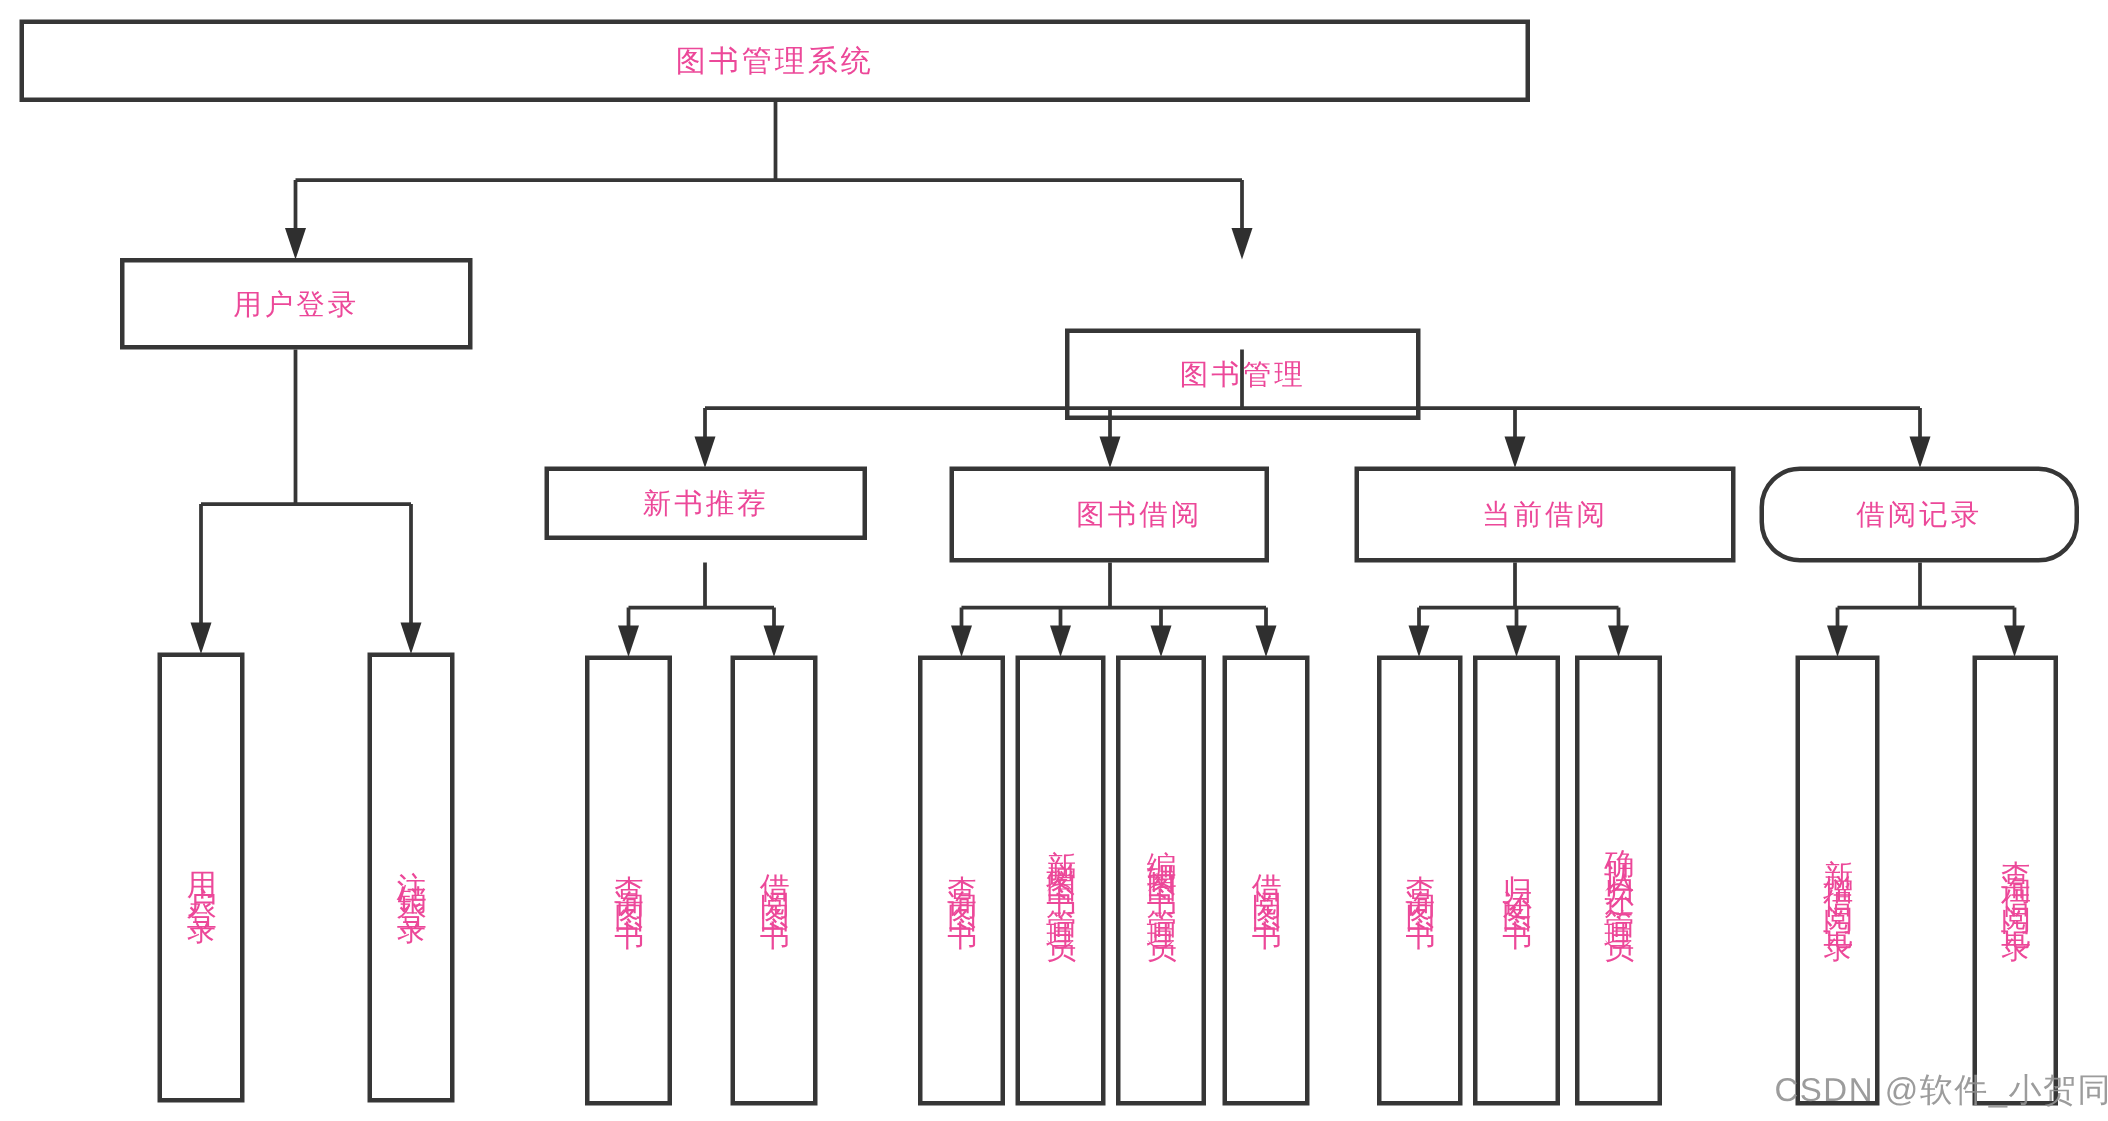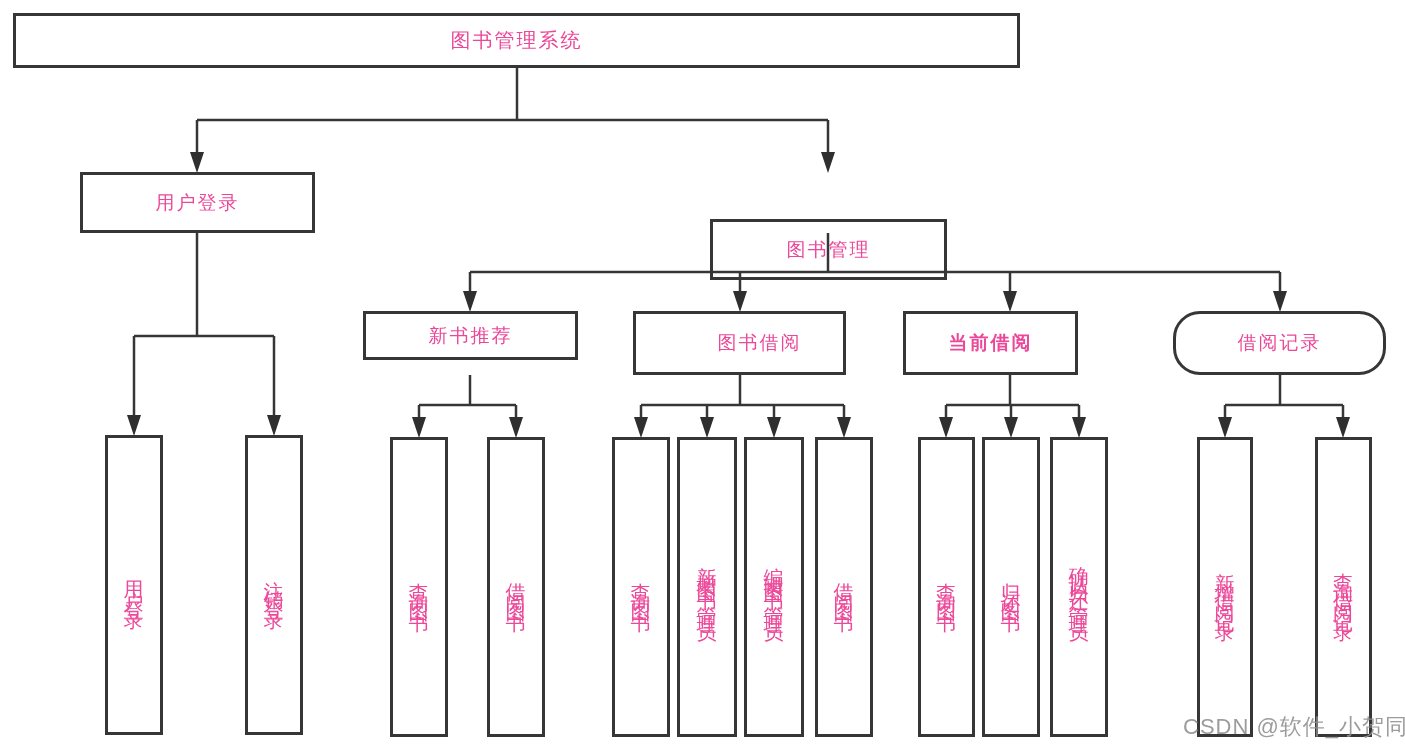--- a/index.html
+++ b/index.html
@@ -61,21 +61,21 @@
     white-space: nowrap;
     z-index: 3;
   }
 
   
   #n-root          { left: 13px;   top: 13px;  width: 1007px; height: 55px; }
   #n-user-login    { left: 80px;   top: 172px; width: 235px;  height: 61px; }
   #n-book-mgmt     { left: 710px;  top: 172px; width: 237px;  height: 61px; margin-top: 47px; }
   #n-new-book-rec  { left: 363px;  top: 311px; width: 215px;  height: 49px; }
   #n-book-borrow   { left: 633px;  top: 311px; width: 213px;  height: 64px; padding-left: 40px; }
-  #n-current-borrow{ left: 903px;  top: 311px; width: 175px;  height: 64px; font-weight: bold; }
+  #n-current-borrow{ left: 903px;  top: 311px; width: 254px;  height: 64px; }
   #n-borrow-record { left: 1173px; top: 311px; width: 213px;  height: 64px; border-radius: 27px; }
 
   #l-user-login { left: 105px;  top: 435px; width: 58px; height: 300px; }
   #l-logout     { left: 245px;  top: 435px; width: 58px; height: 300px; }
   #l-nb-query   { left: 390px;  top: 437px; width: 58px; height: 300px; }
   #l-nb-borrow  { left: 487px;  top: 437px; width: 58px; height: 300px; }
   #l-bb-query   { left: 612px;  top: 437px; width: 58px; height: 300px; }
   #l-bb-add     { left: 677px;  top: 437px; width: 60px; height: 300px; }
   #l-bb-edit    { left: 744px;  top: 437px; width: 60px; height: 300px; }
   #l-bb-borrow  { left: 815px;  top: 437px; width: 58px; height: 300px; }

